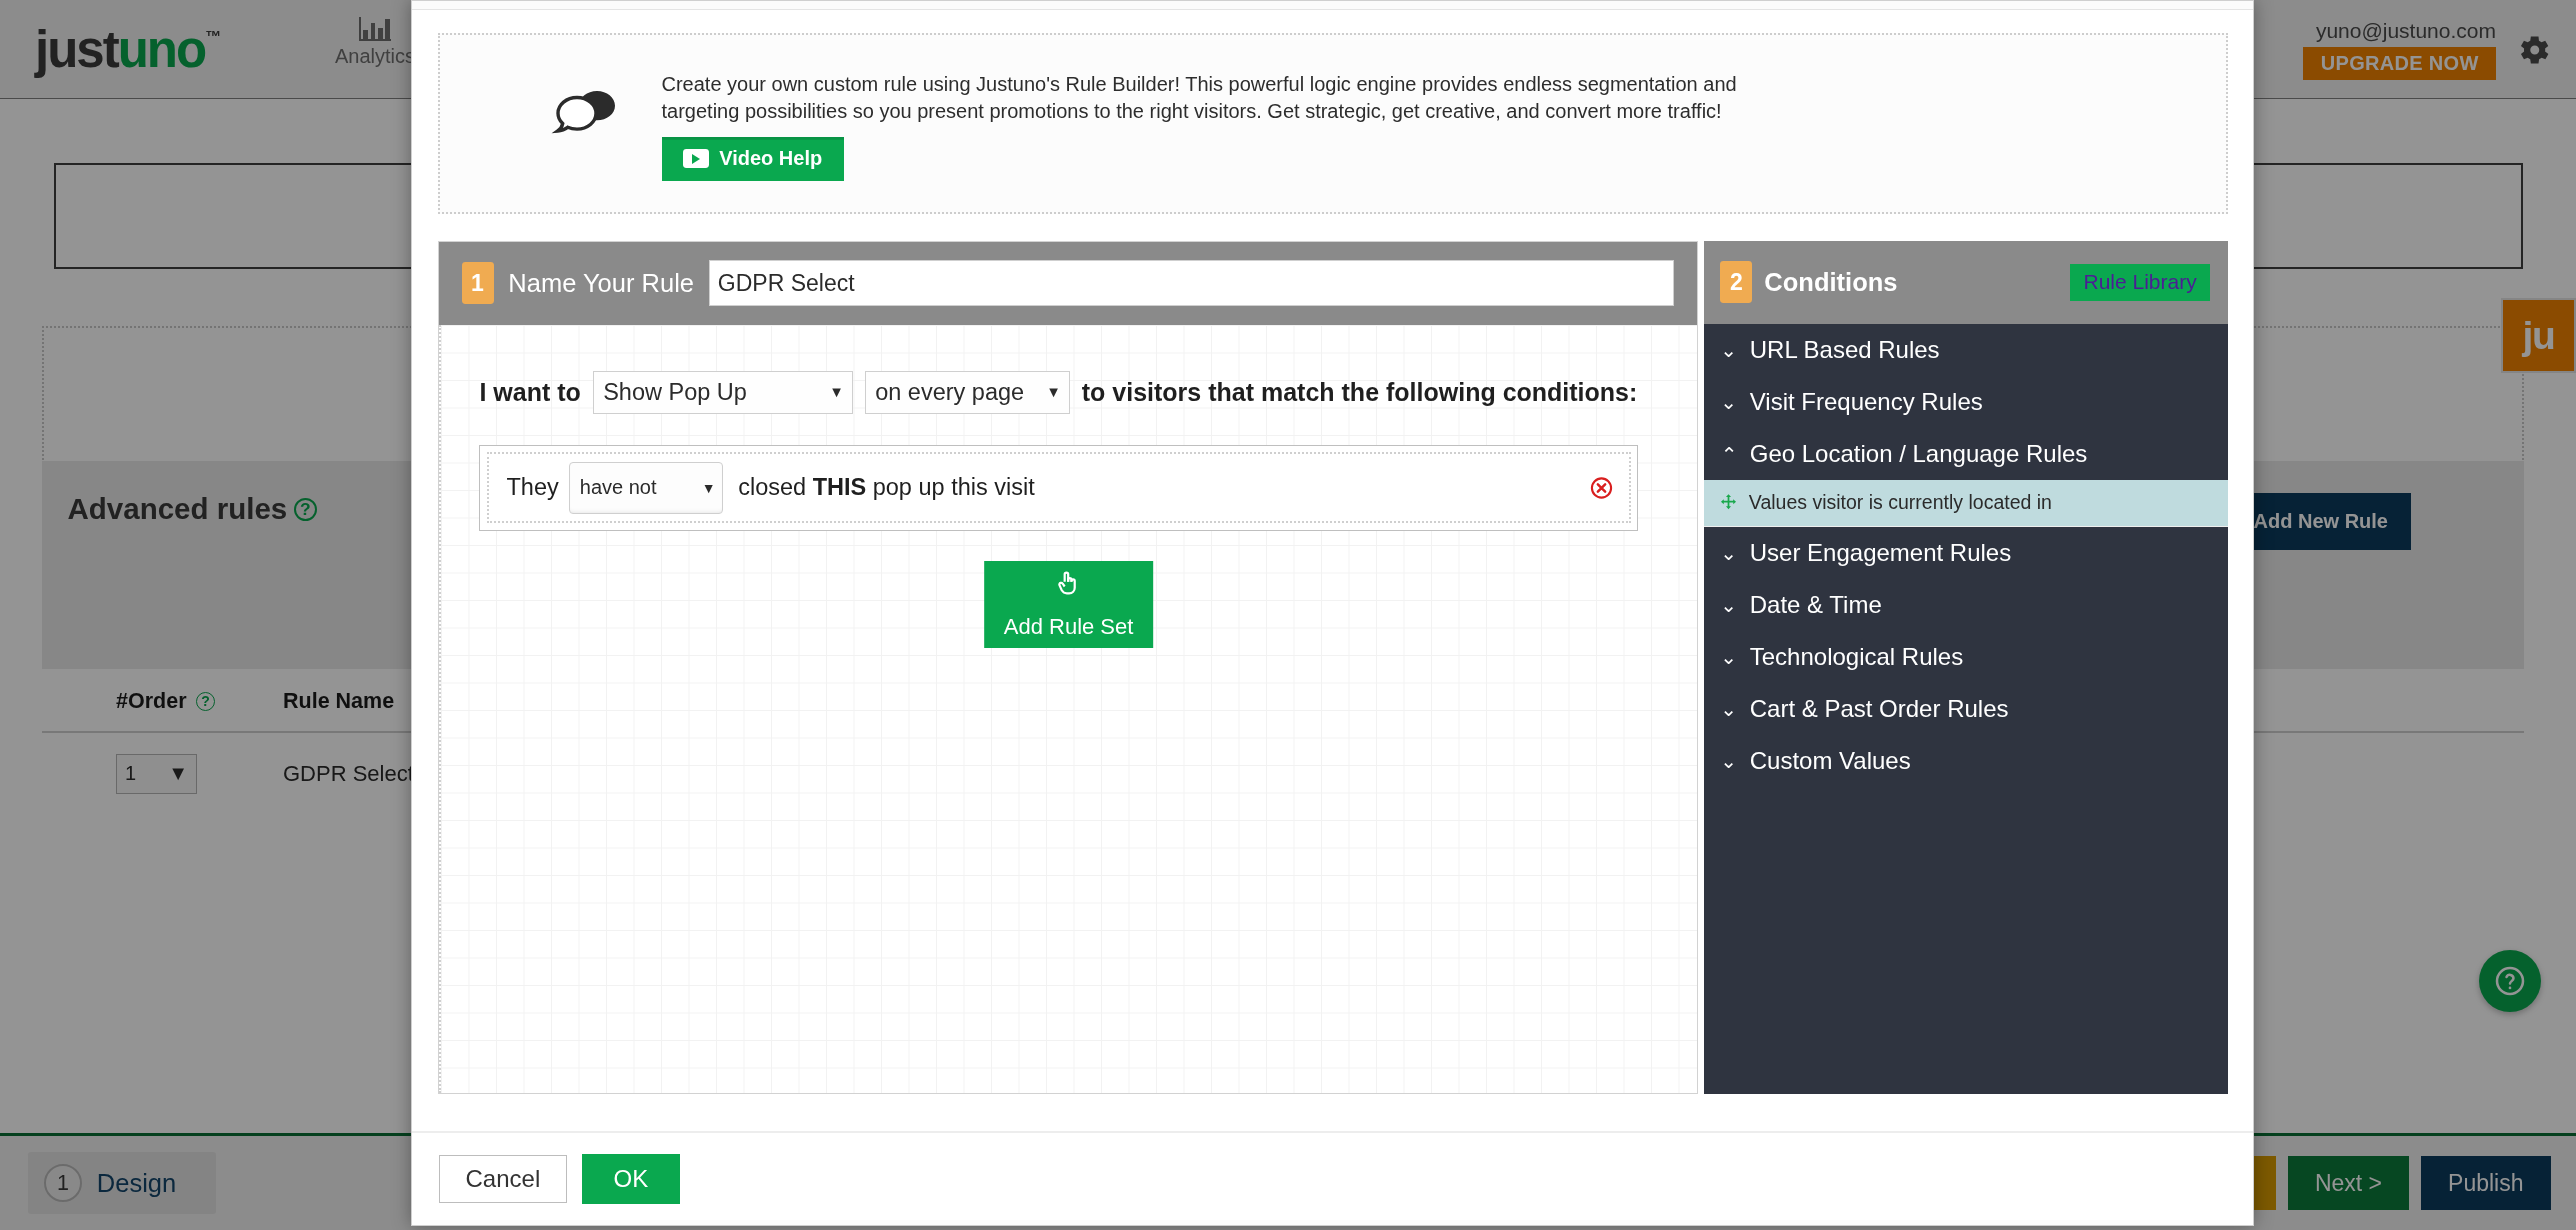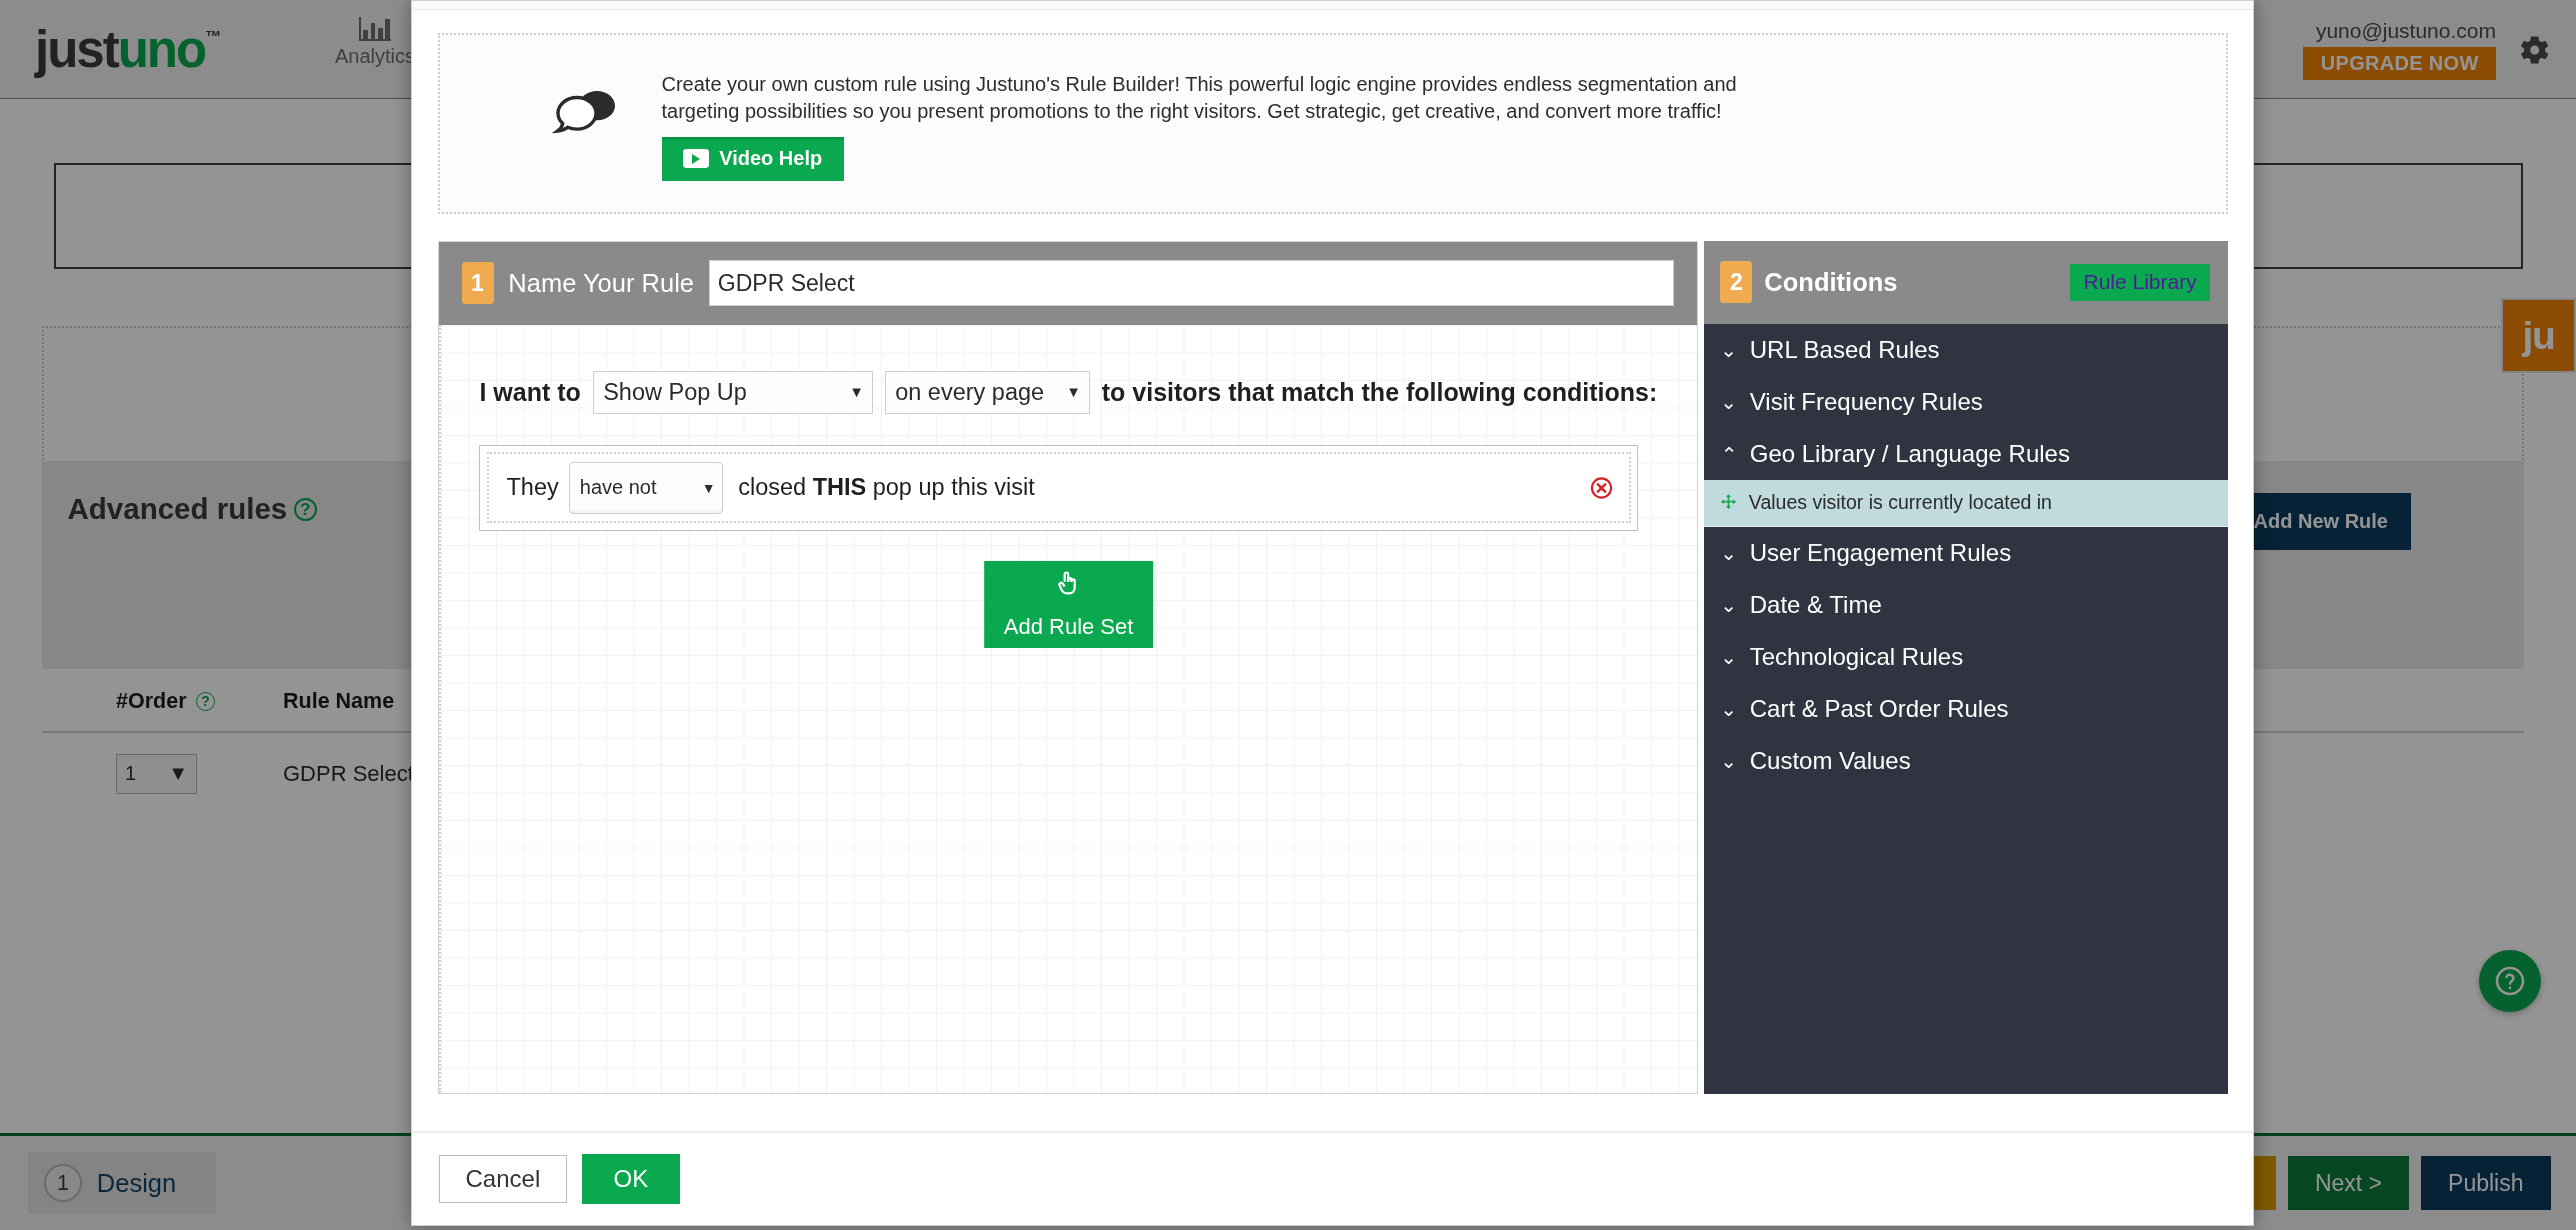--- a/index.html
+++ b/index.html
@@ -206,21 +206,21 @@
     display:flex; align-items:center; gap: 12px; margin-top: 14.8px; margin-left: 9.4px;
     font-size: 25px; color:#1f1f1f; font-weight:bold;
   }
   .sel {
     background:#fefefe; border:1.3px solid #cfcfcf; height: 43px;
     display:flex; align-items:center; justify-content:space-between;
     padding: 0 8px 0 9.4px; font-size: 23.5px; color:#2b2b2b; font-weight:normal;
     cursor:pointer;
   }
   .sel .car { font-size: 14.8px; color:#2b2b2b; margin-left: 12px; }
-  .sel-action { width: 280px; }
+  .sel-action { width: 260px; }
   .sel-scope { width: 205px; }
 
   .ruleset {
     margin-top: 31px; margin-left: 9.4px; width: 1159px; height: 86px;
     border: 1.3px solid #bfbfbf; background:#fff; padding: 6.7px;
   }
   .ruleset-inner {
     width: 100%; height: 100%; border: 2px dotted #cfcfcf;
     display:flex; align-items:center; padding: 0 17.4px; position:relative;
   }
@@ -477,21 +477,21 @@
             <span>URL Based Rules</span>
           </div>
 
           <div class="cat">
             <span class="chev">⌄</span>
             <span>Visit Frequency Rules</span>
           </div>
 
           <div class="cat">
             <span class="chev" style="transform:rotate(180deg)">⌄</span>
-            <span>Geo Library / Language Rules</span>
+            <span>Geo Location / Language Rules</span>
           </div>
 
           <div class="sub-list">
             <div class="sub-item hl">
               <span class="drag-icon">
                 <svg viewBox="0 0 24 24" width="19" height="19" fill="#19a84c">
                   <path d="M12 1.5l3.2 3.6h-2.1v4.8h4.8V7.8L21.5 11 18 14.2V12h-4.9v4.8h2.1L12 20.5l-3.2-3.7h2.1V12H6v2.2L2.5 11 6 7.8v2.1h4.9V5.1H8.8z"></path>
                 </svg>
               </span>
               <span>Values visitor is currently located in</span>

